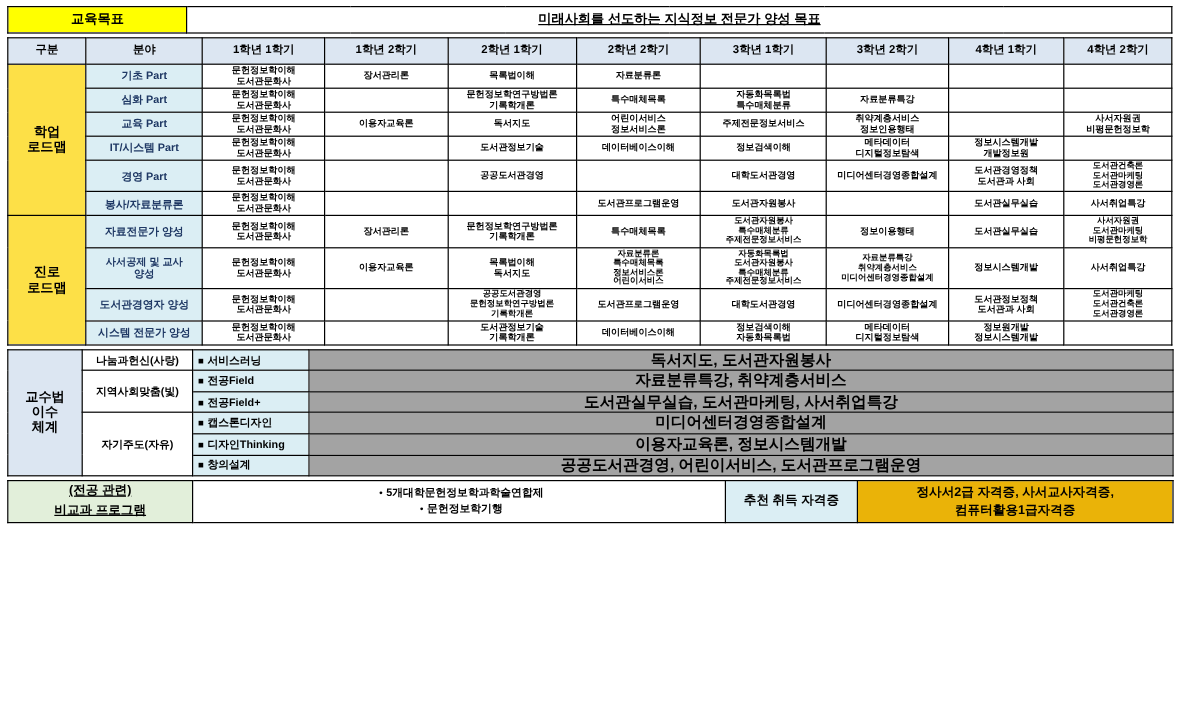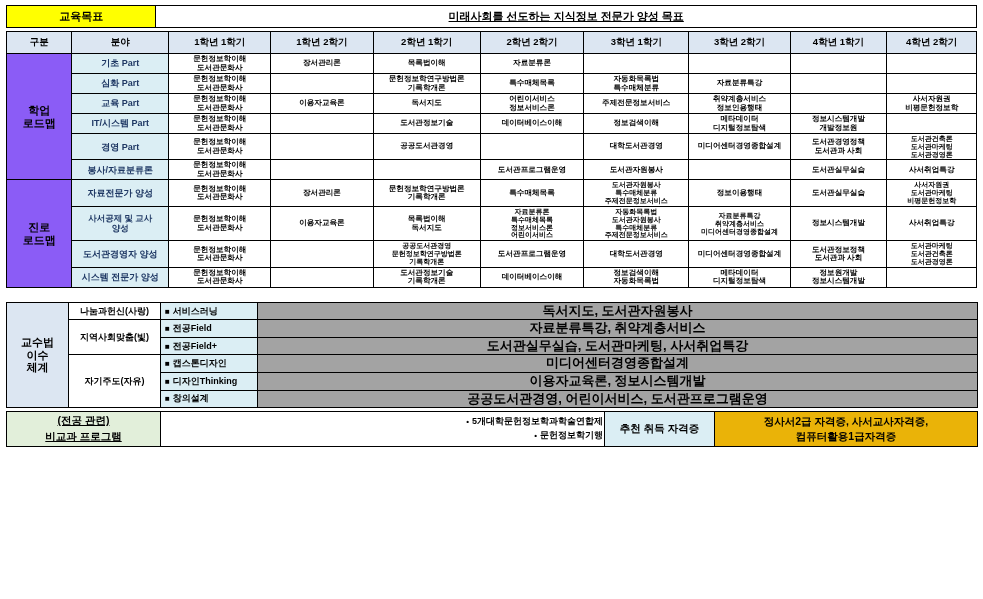--- a/index.html
+++ b/index.html
@@ -49,28 +49,28 @@
   }
   .cell-credit-name {
     background: #dbeef4;
     font-size: 11px;
   }
   .cell-credit-val {
     background: #ffffff;
     font-size: 11px;
   }
   
-  .t-main { margin-bottom: 14px; }
+  .t-main { margin-bottom: 3px; }
   .hdr {
     background: #dce6f2;
     height: 22px;
     font-size: 9.5px;
   }
   .grp {
-    background: #8b5cf6;
+    background: #fde047;
     font-size: 11px;
   }
   .area {
     background: #dbeef4;
     color: #1f3864;
     font-size: 9px;
   }
   .area2 {
     background: #dbeef4;
     color: #1f3864;
@@ -101,21 +101,21 @@
   .bul { margin-right: 3px; font-size: 8px; }
   
   .bl-label {
     background: #e2efda;
     font-size: 10.5px;
     line-height: 1.5;
     text-decoration: underline;
   }
   .bl-list {
     background: #ffffff;
-    text-align: right;
+    text-align: center;
     font-size: 9px;
     padding-left: 5px;
     line-height: 1.5;
   }
   .bl-cert-label {
     background: #dbeef4;
     font-size: 10.5px;
   }
   .bl-cert-val {
     background: #eab308;

